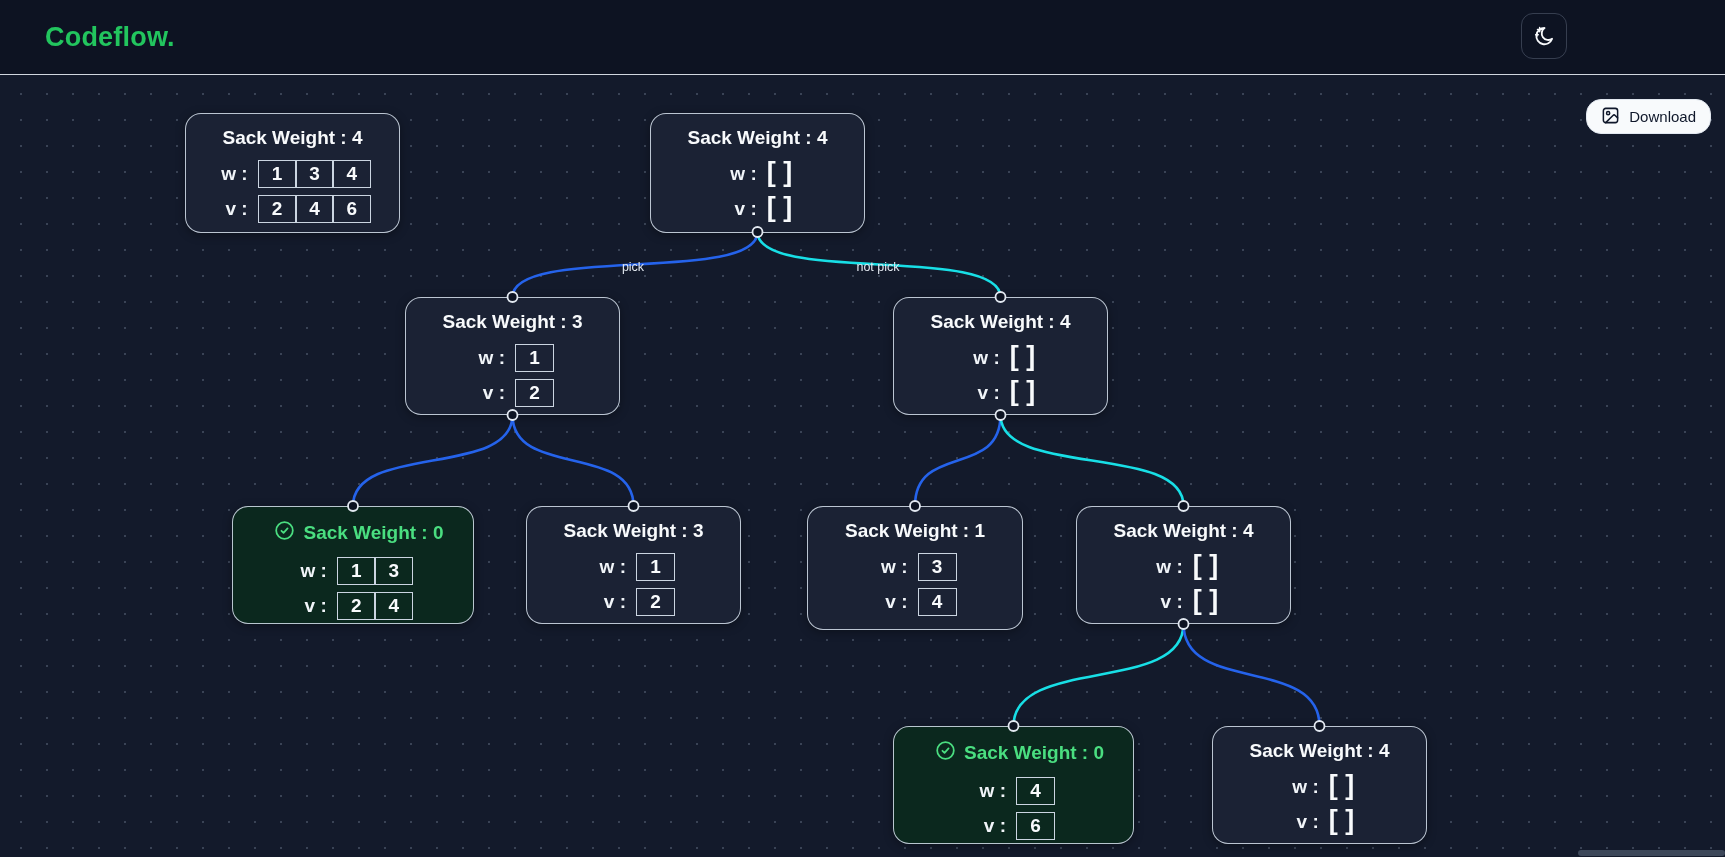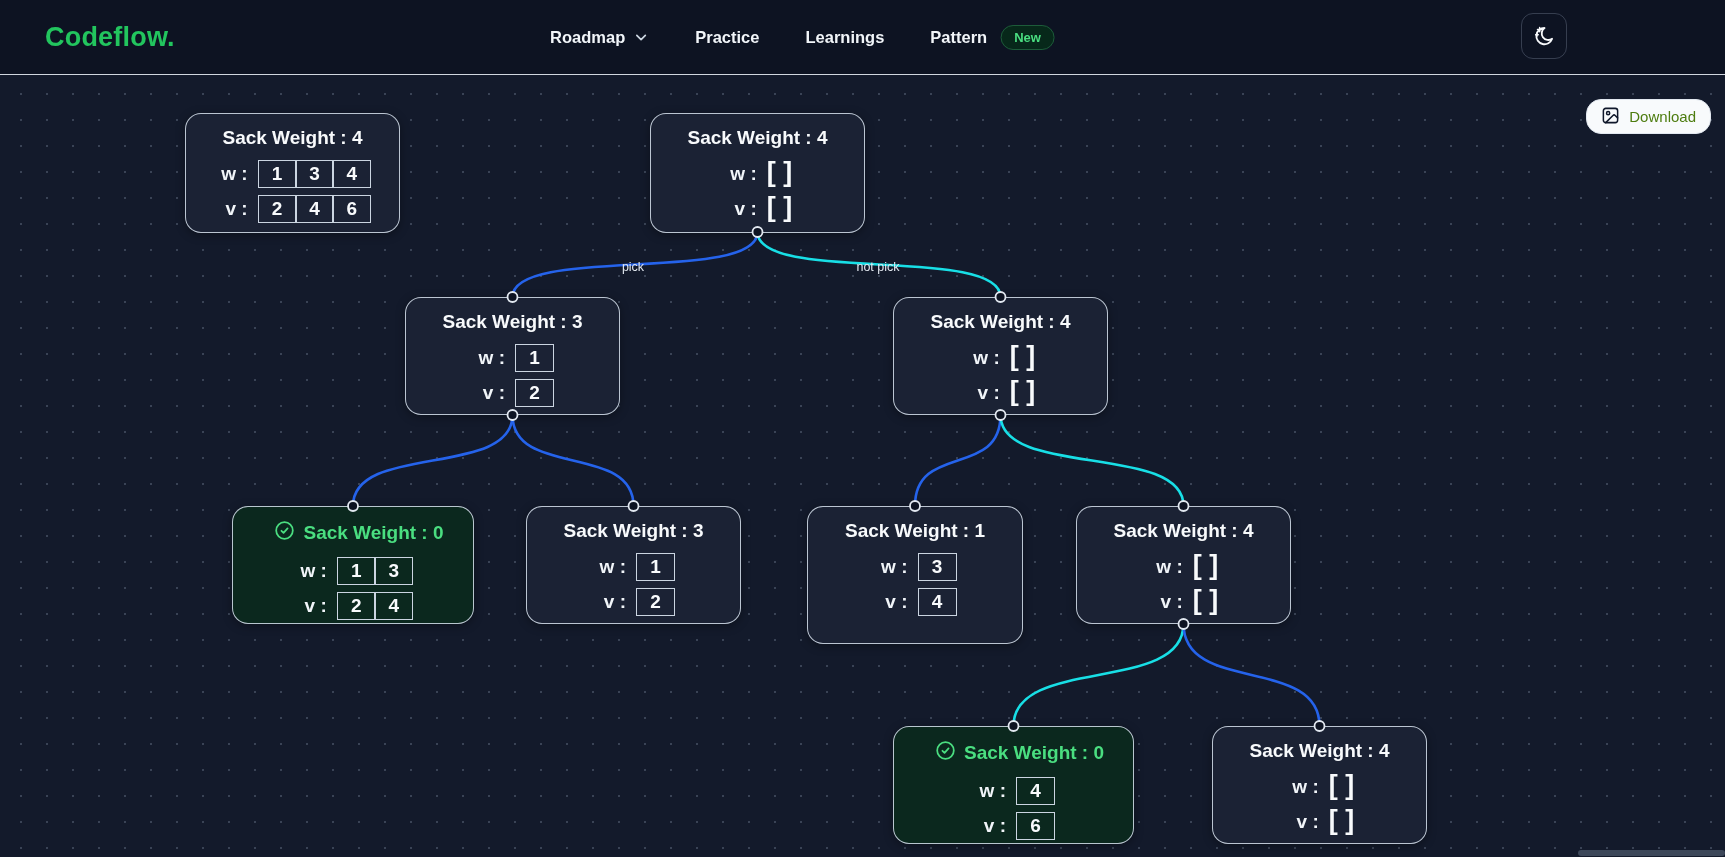--- a/index.html
+++ b/index.html
@@ -167,21 +167,21 @@
     top:24px;
     right:14px;
     height:35px;
     display:flex;
     align-items:center;
     gap:9px;
     padding:0 14px;
     background:#f8fafc;
     border:1px solid #e2e8f0;
     border-radius:15px;
-    color:#4d7c0f;
+    color:#0f172a;
     font-size:15px;
     font-weight:500;
     font-family:"Liberation Sans", sans-serif;
     cursor:pointer;
   }
 
   
   .h-scrollbar {
     position:absolute;
     z-index:6;
@@ -193,40 +193,20 @@
     background:#3c4759;
     cursor:pointer;
   }
 </style>
 </head>
 <body>
 
 <nav class="navbar">
   <div class="logo">Codeflow.</div>
 
-  <div class="nav-center">
-    <div class="nav-item">
-      <span>Roadmap</span>
-      <span>
-        <svg width="17" height="17" viewBox="0 0 24 24" fill="none" stroke="#cbd5e1" stroke-width="2.4" stroke-linecap="round" stroke-linejoin="round">
-            <path d="m6 9 6 6 6-6"></path>
-          </svg>
-      </span>
-    </div>
-    <div class="nav-item">
-      <span>Practice</span>
-    </div>
-    <div class="nav-item">
-      <span>Learnings</span>
-    </div>
-    <div class="nav-item">
-      <span>Pattern</span>
-      <span class="badge">New</span>
-    </div>
-  </div>
 
   <button class="theme-btn">
     <span>
       <svg width="26" height="26" viewBox="0 0 24 24" fill="none" stroke="#f8fafc" stroke-width="1.7" stroke-linecap="round" stroke-linejoin="round">
         <path d="M12.5 5.5a7.5 7.5 0 1 0 7 10 6 6 0 0 1-7-10Z"></path>
         <path d="M8 5v4M6 7h4" stroke-width="1.4"></path>
         <path d="M5.5 10.5v2.4M4.3 11.7h2.4" stroke-width="1.4"></path>
       </svg>
     </span>
   </button>
@@ -340,21 +320,21 @@
         </span>
     </div>
     <div class="node-row">
       <span class="row-label">v :</span>
       <span class="cells">
           <span class="cell">2</span>
         </span>
     </div>
   </div>
 
-  <div class="node" style="left:807px;top:431px;width:216px;height:138px">
+  <div class="node" style="left:807px;top:431px;width:216px;height:124px">
     <div class="node-title">Sack Weight : 1</div>
     <div class="node-row">
       <span class="row-label">w :</span>
       <span class="cells">
           <span class="cell">3</span>
         </span>
     </div>
     <div class="node-row">
       <span class="row-label">v :</span>
       <span class="cells">

